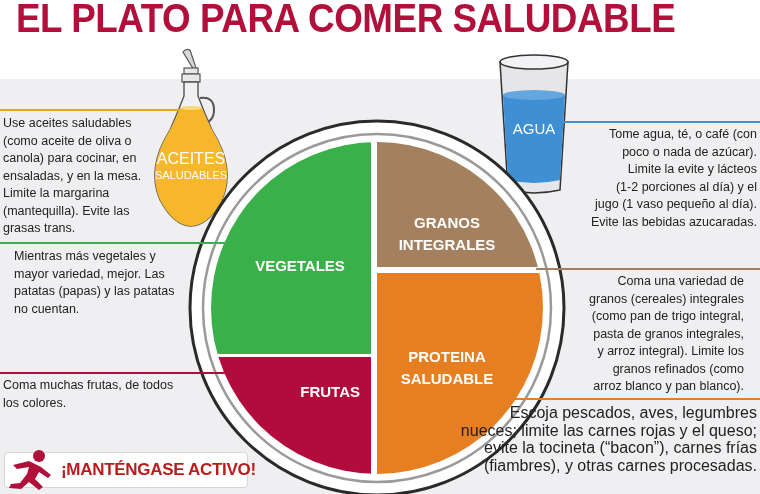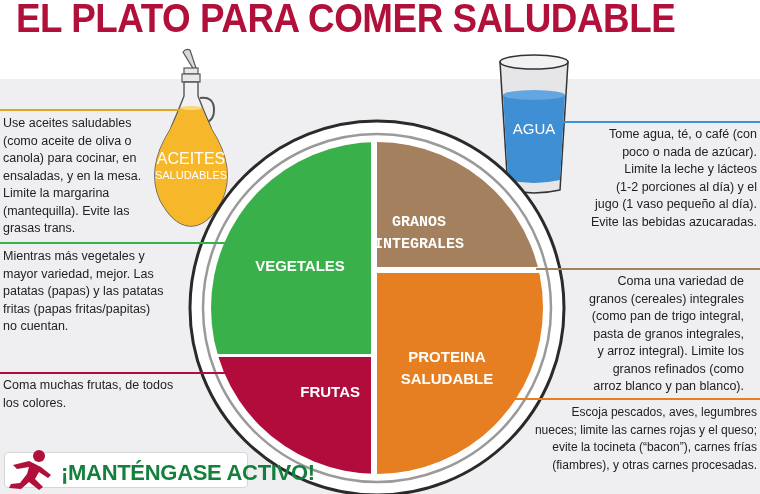--- a/index.html
+++ b/index.html
@@ -4,21 +4,21 @@
 <style>
   html, body { margin:0; padding:0; }
   body { width:760px; height:494px; overflow:hidden; background:#ffffff; position:relative; font-family:"Liberation Sans", "DejaVu Sans", sans-serif; }
   .title { position:absolute; left:16px; top:-4px; font-family:"Liberation Sans", sans-serif; font-weight:bold; font-size:40px; letter-spacing:-0.5px; color:#b0103a; white-space:nowrap; transform:scaleX(0.92); transform-origin:left top; }
   .panel { position:absolute; left:0; top:79px; width:760px; height:415px; background:#efeff1; }
   .stage { position:absolute; left:0; top:0; width:760px; height:494px; }
   .txt { position:absolute; font-size:12.5px; line-height:17.5px; color:#222; }
   .left { text-align:left; }
   .right { text-align:right; }
   .active { position:absolute; left:4px; top:452px; width:242px; height:34px; background:#ffffff; border:1px solid #d6d6d8; border-radius:4px; }
-  .active-label { position:absolute; left:56px; top:7px; font-weight:bold; font-size:22px; color:#15803d; white-space:nowrap; letter-spacing:-0.3px; }
+  .active-label { position:absolute; left:56px; top:7px; font-weight:bold; font-size:17px; color:#b91c1c; white-space:nowrap; letter-spacing:-0.3px; }
   .runner { position:absolute; left:-2px; top:-6px; }
   .seg-label { position:absolute; color:#fff; font-weight:bold; text-align:center; font-size:15px; line-height:22px; white-space:nowrap; }
   .bottle-label { position:absolute; color:#fff; font-weight:normal; text-align:center; white-space:nowrap; }
 </style>
 </head>
 <body>
 
 <div class="panel"></div>
 
 <div class="title">EL PLATO PARA COMER SALUDABLE</div>
@@ -65,72 +65,71 @@
 </svg>
 
 <div class="bottle-label" style="left:152px; top:150px; width:78px;">
   <div style="font-size:16px; line-height:18px;">ACEITES</div>
   <div style="font-size:11px; line-height:14px;">SALUDABLES</div>
 </div>
 <div class="bottle-label" style="left:504px; top:120px; width:60px; font-size:15px;">AGUA</div>
 
 <div class="seg-label" style="left:240px; top:255px; width:120px;">VEGETALES</div>
 <div class="seg-label" style="left:260px; top:381px; width:100px;text-align:right;">FRUTAS</div>
-<div class="seg-label" style="left:364px; top:212px; width:110px;font-family:Liberation Mono, monospace;">
+<div class="seg-label" style="left:392px; top:212px; width:110px;">
   <div>GRANOS</div>
   <div>INTEGRALES</div>
 </div>
 <div class="seg-label" style="left:392px; top:346px; width:110px;">
   <div>PROTEINA</div>
   <div>SALUDABLE</div>
 </div>
 
 <div class="txt left" style="left:3px; top:115px;">
   <div>Use aceites saludables</div>
   <div>(como aceite de oliva o</div>
   <div>canola) para cocinar, en</div>
   <div>ensaladas, y en la mesa.</div>
   <div>Limite la margarina</div>
   <div>(mantequilla). Evite las</div>
   <div>grasas trans.</div>
 </div>
 
-<div class="txt left" style="left:3px; top:248px;">
+<div class="txt left" style="left:14px; top:248px;">
   <div>Mientras más vegetales y</div>
   <div>mayor variedad, mejor. Las</div>
   <div>patatas (papas) y las patatas</div>
-  <div>fritas (papas fritas/papitas)</div>
   <div>no cuentan.</div>
 </div>
 
 <div class="txt left" style="left:3px; top:377px;">
   <div>Coma muchas frutas, de todos</div>
   <div>los colores.</div>
 </div>
 
 <div class="txt right" style="right:3px; top:126px;">
   <div>Tome agua, té, o café (con</div>
   <div>poco o nada de azúcar).</div>
-  <div>Limite la leche y lácteos</div>
+  <div>Limite la evite y lácteos</div>
   <div>(1-2 porciones al día) y el</div>
   <div>jugo (1 vaso pequeño al día).</div>
   <div>Evite las bebidas azucaradas.</div>
 </div>
 
 <div class="txt right" style="right:16px; top:273px;">
   <div>Coma una variedad de</div>
   <div>granos (cereales) integrales</div>
   <div>(como pan de trigo integral,</div>
   <div>pasta de granos integrales,</div>
   <div>y arroz integral). Limite los</div>
   <div>granos refinados (como</div>
   <div>arroz blanco y pan blanco).</div>
 </div>
 
-<div class="txt right" style="right:3px; top:404px; font-size:12px;">
+<div class="txt right" style="right:3px; top:404px; font-size:16px;">
   <div>Escoja pescados, aves, legumbres</div>
   <div>nueces; limite las carnes rojas y el queso;</div>
   <div>evite la tocineta (“bacon”), carnes frías</div>
   <div>(fiambres), y otras carnes procesadas.</div>
 </div>
 
 <div class="active">
   <svg class="runner" width="52" height="44" viewBox="0 0 52 44">
     <circle cx="36" cy="9" r="6" fill="#b0103a"></circle>
     <path d="M10,18 L26,14 L38,20 L48,28 L45,31 L36,25 L32,32 L40,40 L36,43 L26,35 L18,42 L6,41 L8,37 L17,36 L24,27 L26,20 L14,22 Z" fill="#b0103a"></path>

